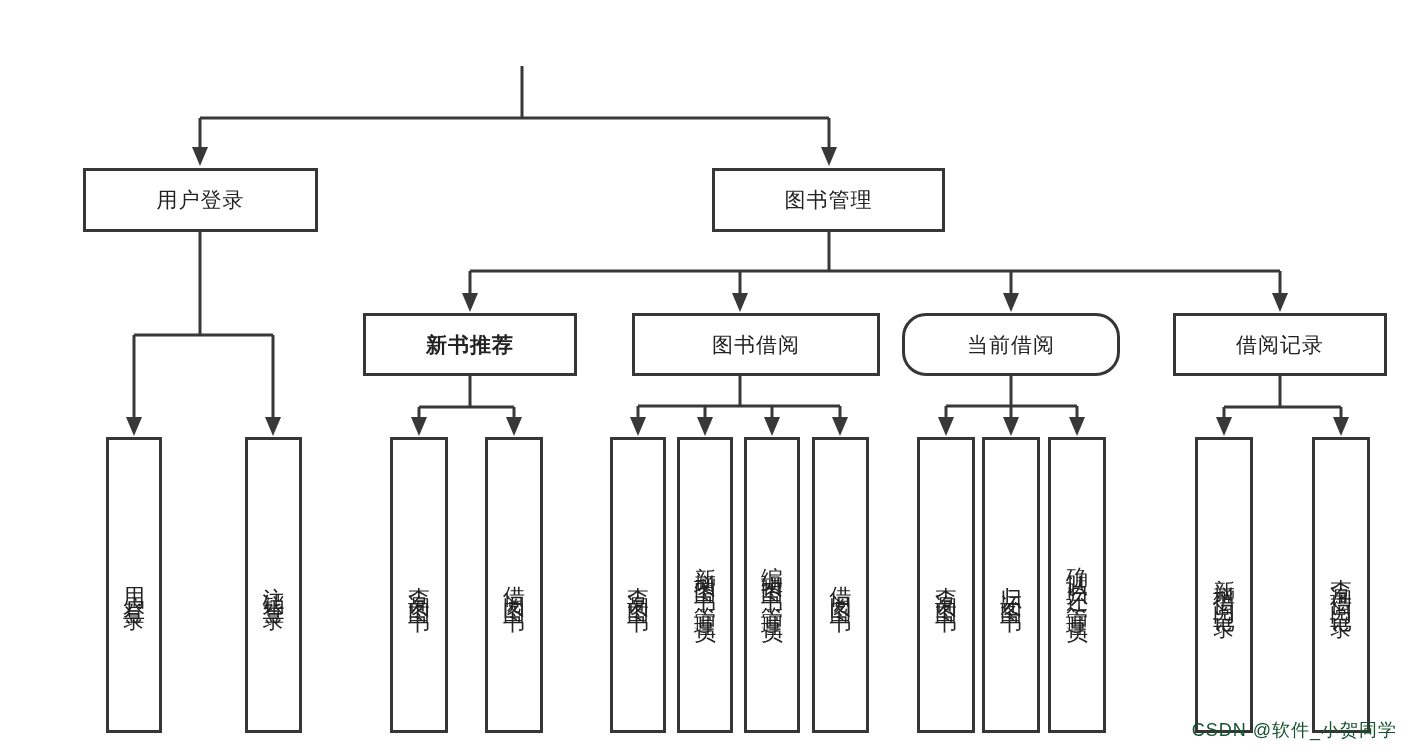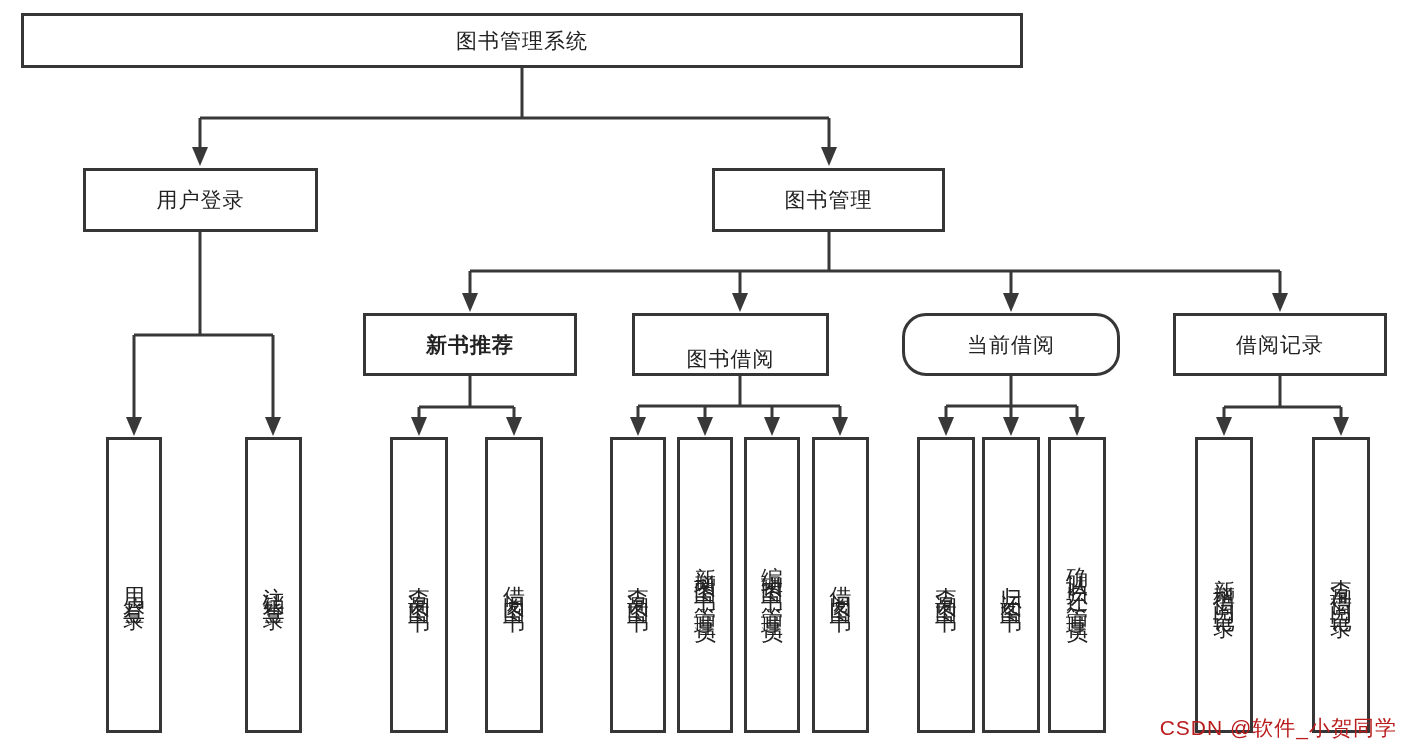--- a/index.html
+++ b/index.html
@@ -54,22 +54,22 @@
     writing-mode: vertical-rl;
     text-orientation: mixed;
     letter-spacing: 8px;
     line-height: 1;
     white-space: nowrap;
   }
   .watermark {
     position: absolute;
     right: 8px;
     bottom: 5px;
-    font-size: 21px;
-    color: #b91c1c;
+    font-size: 18px;
+    color: #14532d;
     letter-spacing: 1px;
     z-index: 5;
   }
 </style>
 </head>
 <body>
 
 <div class="stage">
 
   <svg class="wires" viewBox="0 0 1405 747" xmlns="http://www.w3.org/2000/svg">
@@ -115,35 +115,32 @@
       <path class="ahead" d="M1069,417 L1085,417 L1077,436 Z"></path>
     </g>
 
     <g>
       <path class="cline" d="M1280,376 V407 M1224,407 H1341 M1224,407 V420 M1341,407 V420"></path>
       <path class="ahead" d="M1216,417 L1232,417 L1224,436 Z"></path>
       <path class="ahead" d="M1333,417 L1349,417 L1341,436 Z"></path>
     </g>
   </svg>
 
-  <div class="hnode" style="left:21px; top:13px; width:1002px; height:55px;">
-    <span>图书管理系统</span>
-  </div>
 
   <div class="hnode" style="left:83px; top:168px; width:235px; height:64px;">
     <span>用户登录</span>
   </div>
   <div class="hnode" style="left:712px; top:168px; width:233px; height:64px;">
     <span>图书管理</span>
   </div>
 
   <div class="hnode" style="left:363px; top:313px; width:214px; height:63px;font-weight:bold;">
     <span>新书推荐</span>
   </div>
-  <div class="hnode" style="left:632px; top:313px; width:197px; height:63px;align-items:flex-end;">
+  <div class="hnode" style="left:632px; top:313px; width:248px; height:63px;">
     <span>图书借阅</span>
   </div>
   <div class="hnode" style="left:902px; top:313px; width:218px; height:63px;border-radius:24px;">
     <span>当前借阅</span>
   </div>
   <div class="hnode" style="left:1173px; top:313px; width:214px; height:63px;">
     <span>借阅记录</span>
   </div>
 
   <div class="vnode" style="left:106px; width:56px;">

